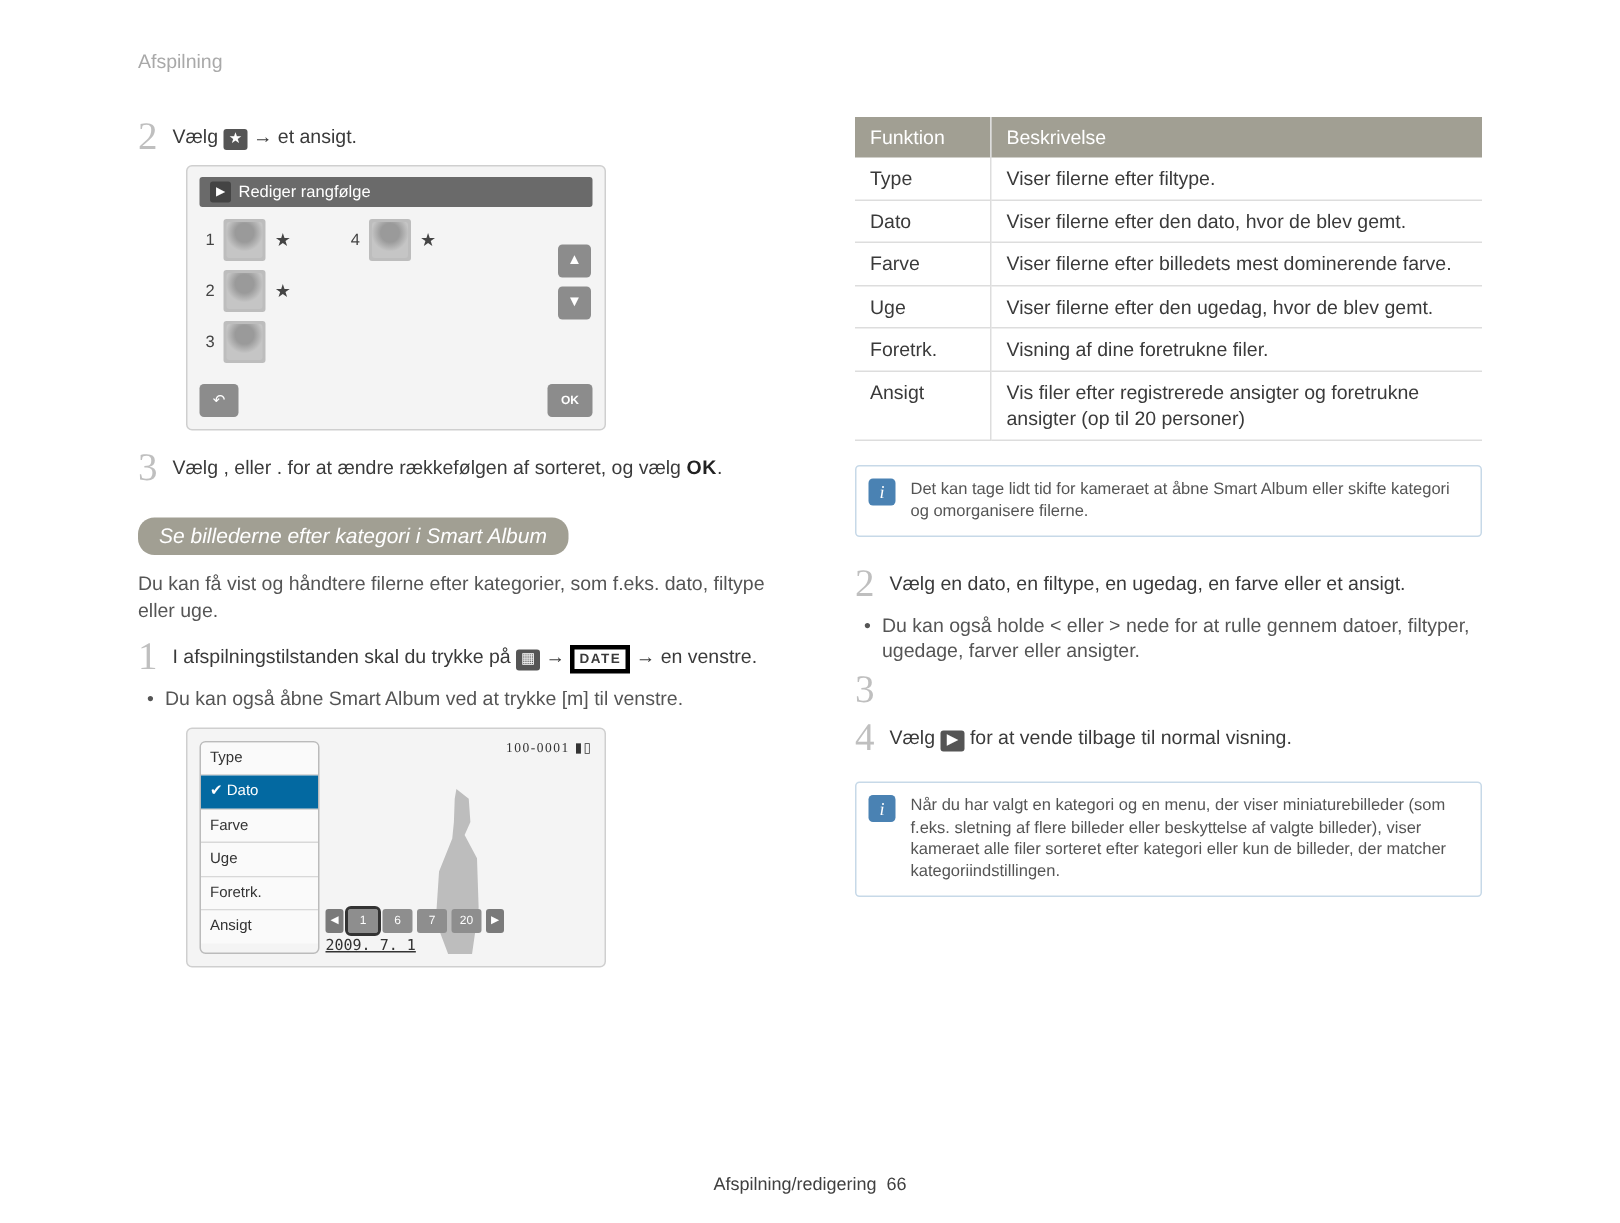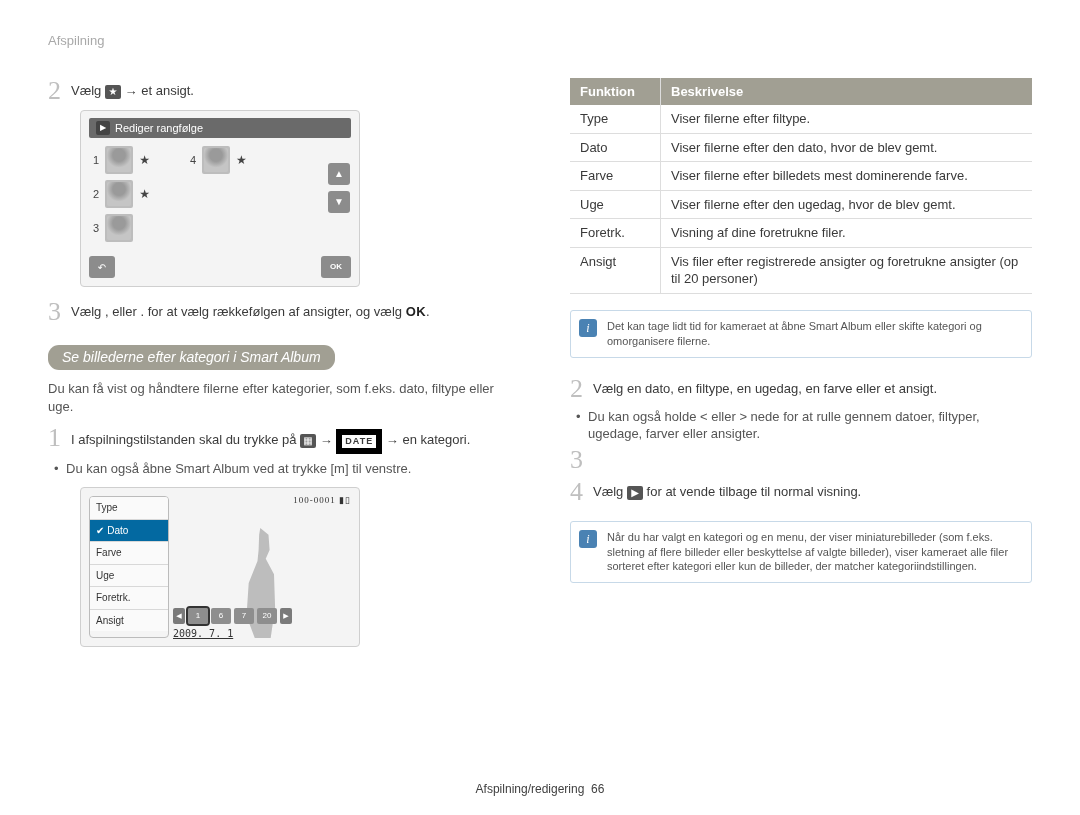--- a/index.html
+++ b/index.html
@@ -1,16 +1,16 @@
 <!DOCTYPE html>
 <html><head>
 <meta charset="utf-8">
 <style>
   html,body{margin:0;padding:0;background:#fff;font-family:Arial,Helvetica,sans-serif;color:#3a3a3a;font-size:13px;line-height:1.35;-webkit-font-smoothing:antialiased;}
-  .page{width:1080px;height:815px;box-sizing:border-box;padding:32px 48px 20px;position:relative;}
+  .page{width:1080px;height:815px;box-sizing:border-box;padding:32px 92px 20px;position:relative;}
   .header{color:#a9a9a9;font-size:13px;margin-bottom:28px;}
   .cols{display:flex;gap:60px;}
   .col{flex:1;min-width:0;}
   .step{display:flex;align-items:flex-start;gap:10px;margin-bottom:6px;}
   .num{color:#bfbfbf;font-size:26px;font-weight:300;line-height:1;font-family:Georgia,serif;}
   .step-body{flex:1;padding-top:4px;}
   .inline-icon{background:#555;color:#fff;display:inline-flex;align-items:center;justify-content:center;width:16px;height:14px;border-radius:2px;font-size:10px;line-height:1;}
   .ok-icon{font-weight:bold;font-family:Arial;color:#222;letter-spacing:0.4px;font-size:13px;}
   .pill{background:#a19f93;color:#fff;font-style:italic;font-size:14px;padding:3px 14px;border-radius:11px;display:inline-block;margin:14px 0 6px;text-align:center;}
   .body-text{color:#555;margin:4px 0 10px;}
@@ -38,27 +38,27 @@
   .preview{flex:1;position:relative;display:flex;align-items:flex-end;justify-content:center;}
   .silhouette{width:55px;height:110px;background:#bdbdbd;clip-path:polygon(45% 0,60% 6%,62% 20%,55% 28%,70% 42%,72% 72%,64% 100%,35% 100%,20% 80%,24% 50%,40% 30%,42% 20%,43% 6%);}
   .counter{position:absolute;top:6px;right:8px;font-family:Liberation Serif, serif;font-size:9px;color:#333;letter-spacing:1px;}
   .thumb-strip{position:absolute;bottom:22px;left:92px;right:10px;display:flex;align-items:center;gap:3px;}
   .thumb{width:20px;height:16px;background:#8e8e8e;border-radius:2px;display:flex;align-items:center;justify-content:center;color:#fff;font-size:8px;}
   .thumb.active{outline:2px solid #333;}
   .nav-btn{width:12px;height:16px;background:#7a7a7a;color:#fff;border-radius:2px;display:flex;align-items:center;justify-content:center;font-size:7px;}
   .date-lbl{position:absolute;bottom:6px;left:92px;font-family:monospace;font-size:10px;color:#333;text-decoration:underline;}
   
   table.desc{width:100%;border-collapse:collapse;font-size:13px;}
-  table.desc th{background:#a19f93;color:#fff;text-align:left;font-weight:bold;padding:5px 10px;font-size:13px;}
+  table.desc th{background:#a19f93;color:#fff;text-align:left;font-weight:normal;padding:5px 10px;font-size:13px;}
   table.desc td{padding:5px 10px;border-bottom:1px solid #ddd;vertical-align:top;}
   table.desc td:first-child,table.desc th:first-child{width:70px;border-right:1px solid #ddd;}
   
   .info{border:1px solid #c7d9e8;border-radius:3px;padding:8px 10px 8px 36px;font-size:11px;color:#555;position:relative;margin:16px 0 18px;}
   .info .info-icon{position:absolute;left:8px;top:8px;width:18px;height:18px;background:#4a82b3;color:#fff;border-radius:3px;display:flex;align-items:center;justify-content:center;font-family:Georgia,serif;font-style:italic;font-size:12px;}
-  .date-box{display:inline-block;border:6px solid #000000;padding:0 3px;font-size:9px;font-family:Arial;font-weight:bold;letter-spacing:1px;vertical-align:baseline;}
+  .date-box{display:inline-block;border:3px solid #000000;padding:0 3px;font-size:9px;font-family:Arial;font-weight:bold;letter-spacing:1px;vertical-align:baseline;}
   .footer{position:absolute;bottom:18px;left:0;right:0;text-align:center;color:#404040;font-size:12px;}
 </style>
 </head>
 <body>
 <div class="page">
 
 <div class="header">Afspilning</div>
 
 <div class="cols">
 
@@ -113,36 +113,36 @@
       </div>
     </div>
 
     <div class="step">
       <span class="num">3</span>
       <div class="step-body">
         <span>Vælg</span>
         <span>,</span>
         <span>eller</span>
         <span>.</span>
-        <span>for at vælg rækkefølgen af ansigter, og vælg</span>
+        <span>for at ændre rækkefølgen af sorteret, og vælg</span>
         <span class="ok-icon">OK</span>.
       </div>
     </div>
 
     <div class="pill">Se billederne efter kategori i Smart Album</div>
     <div class="body-text">Du kan få vist og håndtere filerne efter kategorier, som f.eks. dato, filtype eller uge.</div>
 
     <div class="step">
       <span class="num">1</span>
       <div class="step-body">
         <span>I afspilningstilstanden skal du trykke på</span>
         <span class="inline-icon">▦</span>
         <span>→</span>
         <span class="date-box">DATE</span>
-        <span>→ en kategori.</span>
+        <span>→ en venstre.</span>
       </div>
     </div>
     <div class="bullet">Du kan også åbne Smart Album ved at trykke [m] til venstre.</div>
 
     
     <div class="cat-sim">
       <div class="cat-list">
         <div class="cat-item">Type</div>
         <div class="cat-item sel">✔ <span>Dato</span></div>
         <div class="cat-item">Farve</div>

